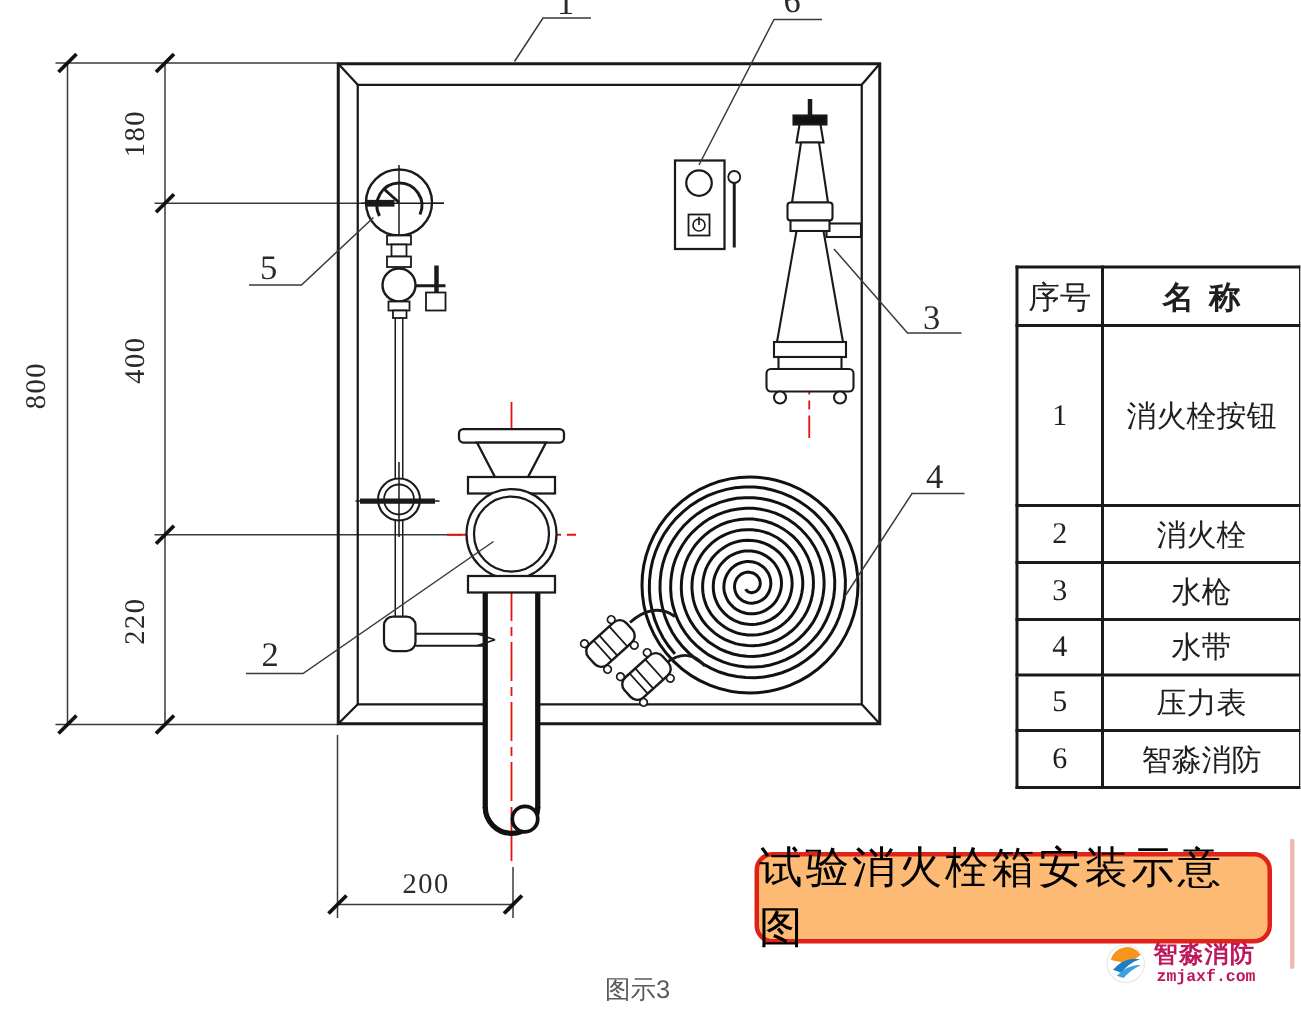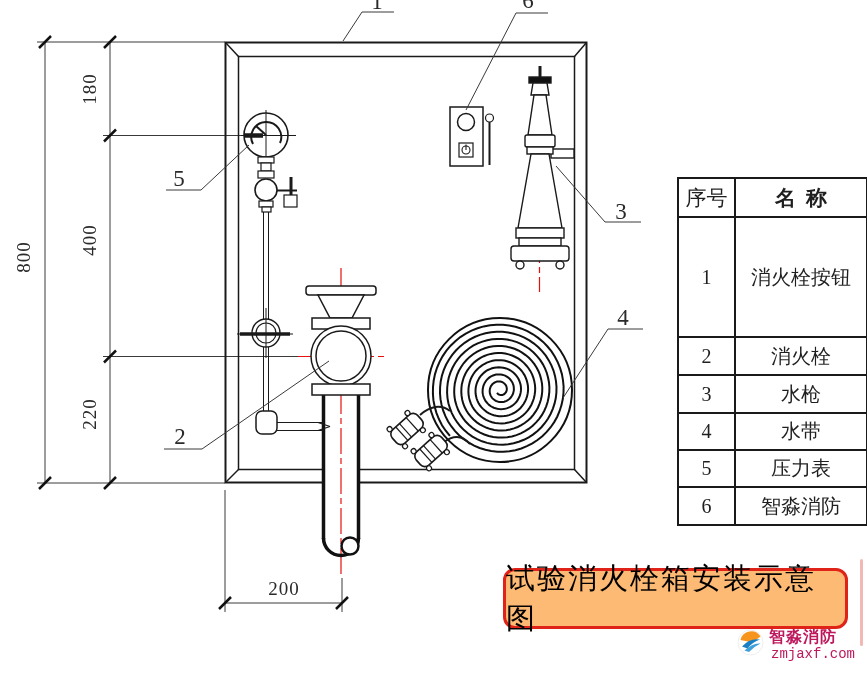--- a/index.html
+++ b/index.html
@@ -27,21 +27,21 @@
   #callout{
     position:absolute;left:503px;top:568px;width:345px;height:61px;
     background:#fdba74;border:3px solid #e02318;border-radius:12px;
     box-sizing:border-box;display:flex;align-items:center;justify-content:center;
     font-size:29px;letter-spacing:2px;color:#000;font-weight:500;
   }
   
   #logo{position:absolute;left:737px;top:629px;display:flex;align-items:flex-start;}
   #logo .logo-txt{margin-left:5px;color:#be185d;line-height:1;}
   #logo .brand{font-family:"Liberation Sans",sans-serif;font-weight:bold;font-size:16px;letter-spacing:1px;}
-  #logo .domain{font-family:"Liberation Mono",monospace;font-weight:normal;font-size:14px;margin-top:2px;margin-left:2px;}
+  #logo .domain{font-family:"Liberation Mono",monospace;font-weight:bold;font-size:11px;margin-top:2px;margin-left:2px;}
   
   #caption{
     position:absolute;left:355px;top:648px;width:140px;text-align:center;
     font-family:"Liberation Sans",sans-serif;font-size:17px;color:#5a5a5a;
   }
   
   #edge-artifact{
     position:absolute;left:860px;top:559px;width:3px;height:87px;
     background:#f2b9b4;border-radius:2px;
   }
@@ -274,17 +274,18 @@
       <path d="M5,17.5 Q13,8.5 23,10.5 Q15.5,13 10.5,19.5 Z" fill="#1b7fc4"></path>
       <path d="M7.5,21.5 Q16,13.5 23.5,14.5 Q17,17.5 12,23 Z" fill="#3fa0db"></path>
     </svg>
     <div class="logo-txt">
       <div class="brand">智淼消防</div>
       <div class="domain">zmjaxf.com</div>
     </div>
   </div>
 
   
+  <div id="caption">图示3</div>
 
   
   <div id="edge-artifact"></div>
 
 </div>
 
 </body></html>

